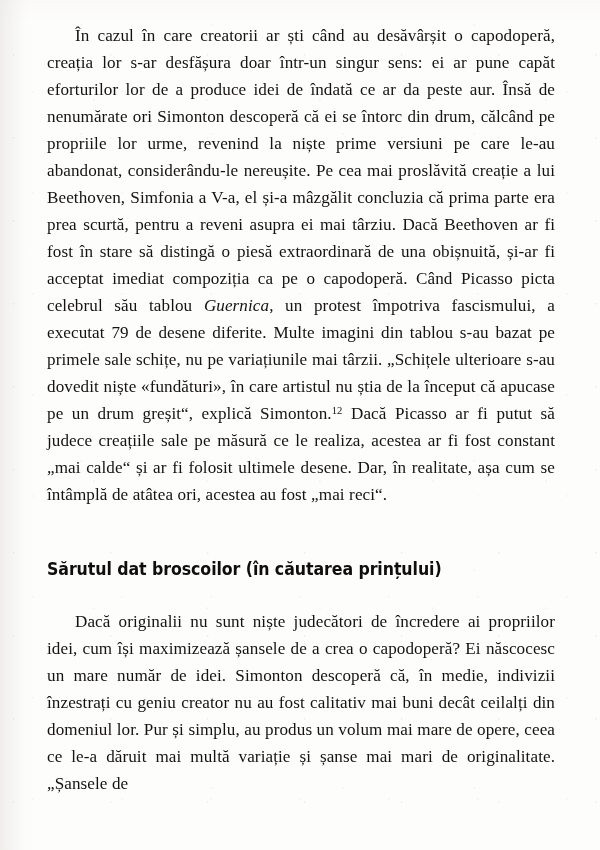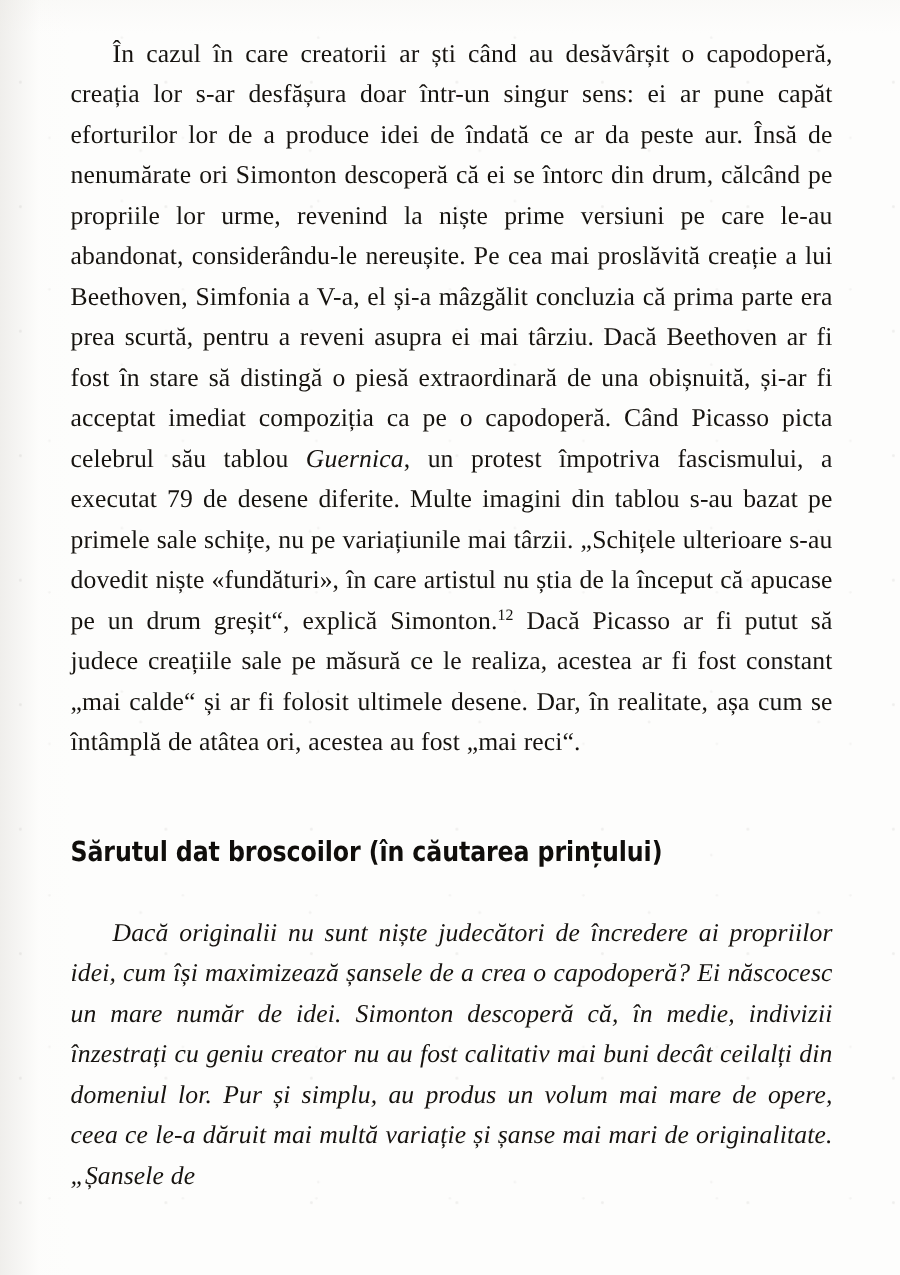--- a/index.html
+++ b/index.html
@@ -56,21 +56,20 @@
     padding-top: 49px;
     text-align: left;
     white-space: nowrap;
     transform: scaleX(0.955);
     transform-origin: left center;
   }
 
   #para-two {
     padding-top: 27px;
     text-indent: 28px;
-    font-style: italic;
   }
 
   .italic-title { font-style: italic; }
 
   .footnote-ref {
     font-size: 0.62em;
     vertical-align: 0.52em;
     line-height: 0;
     letter-spacing: 0.01em;
   }

